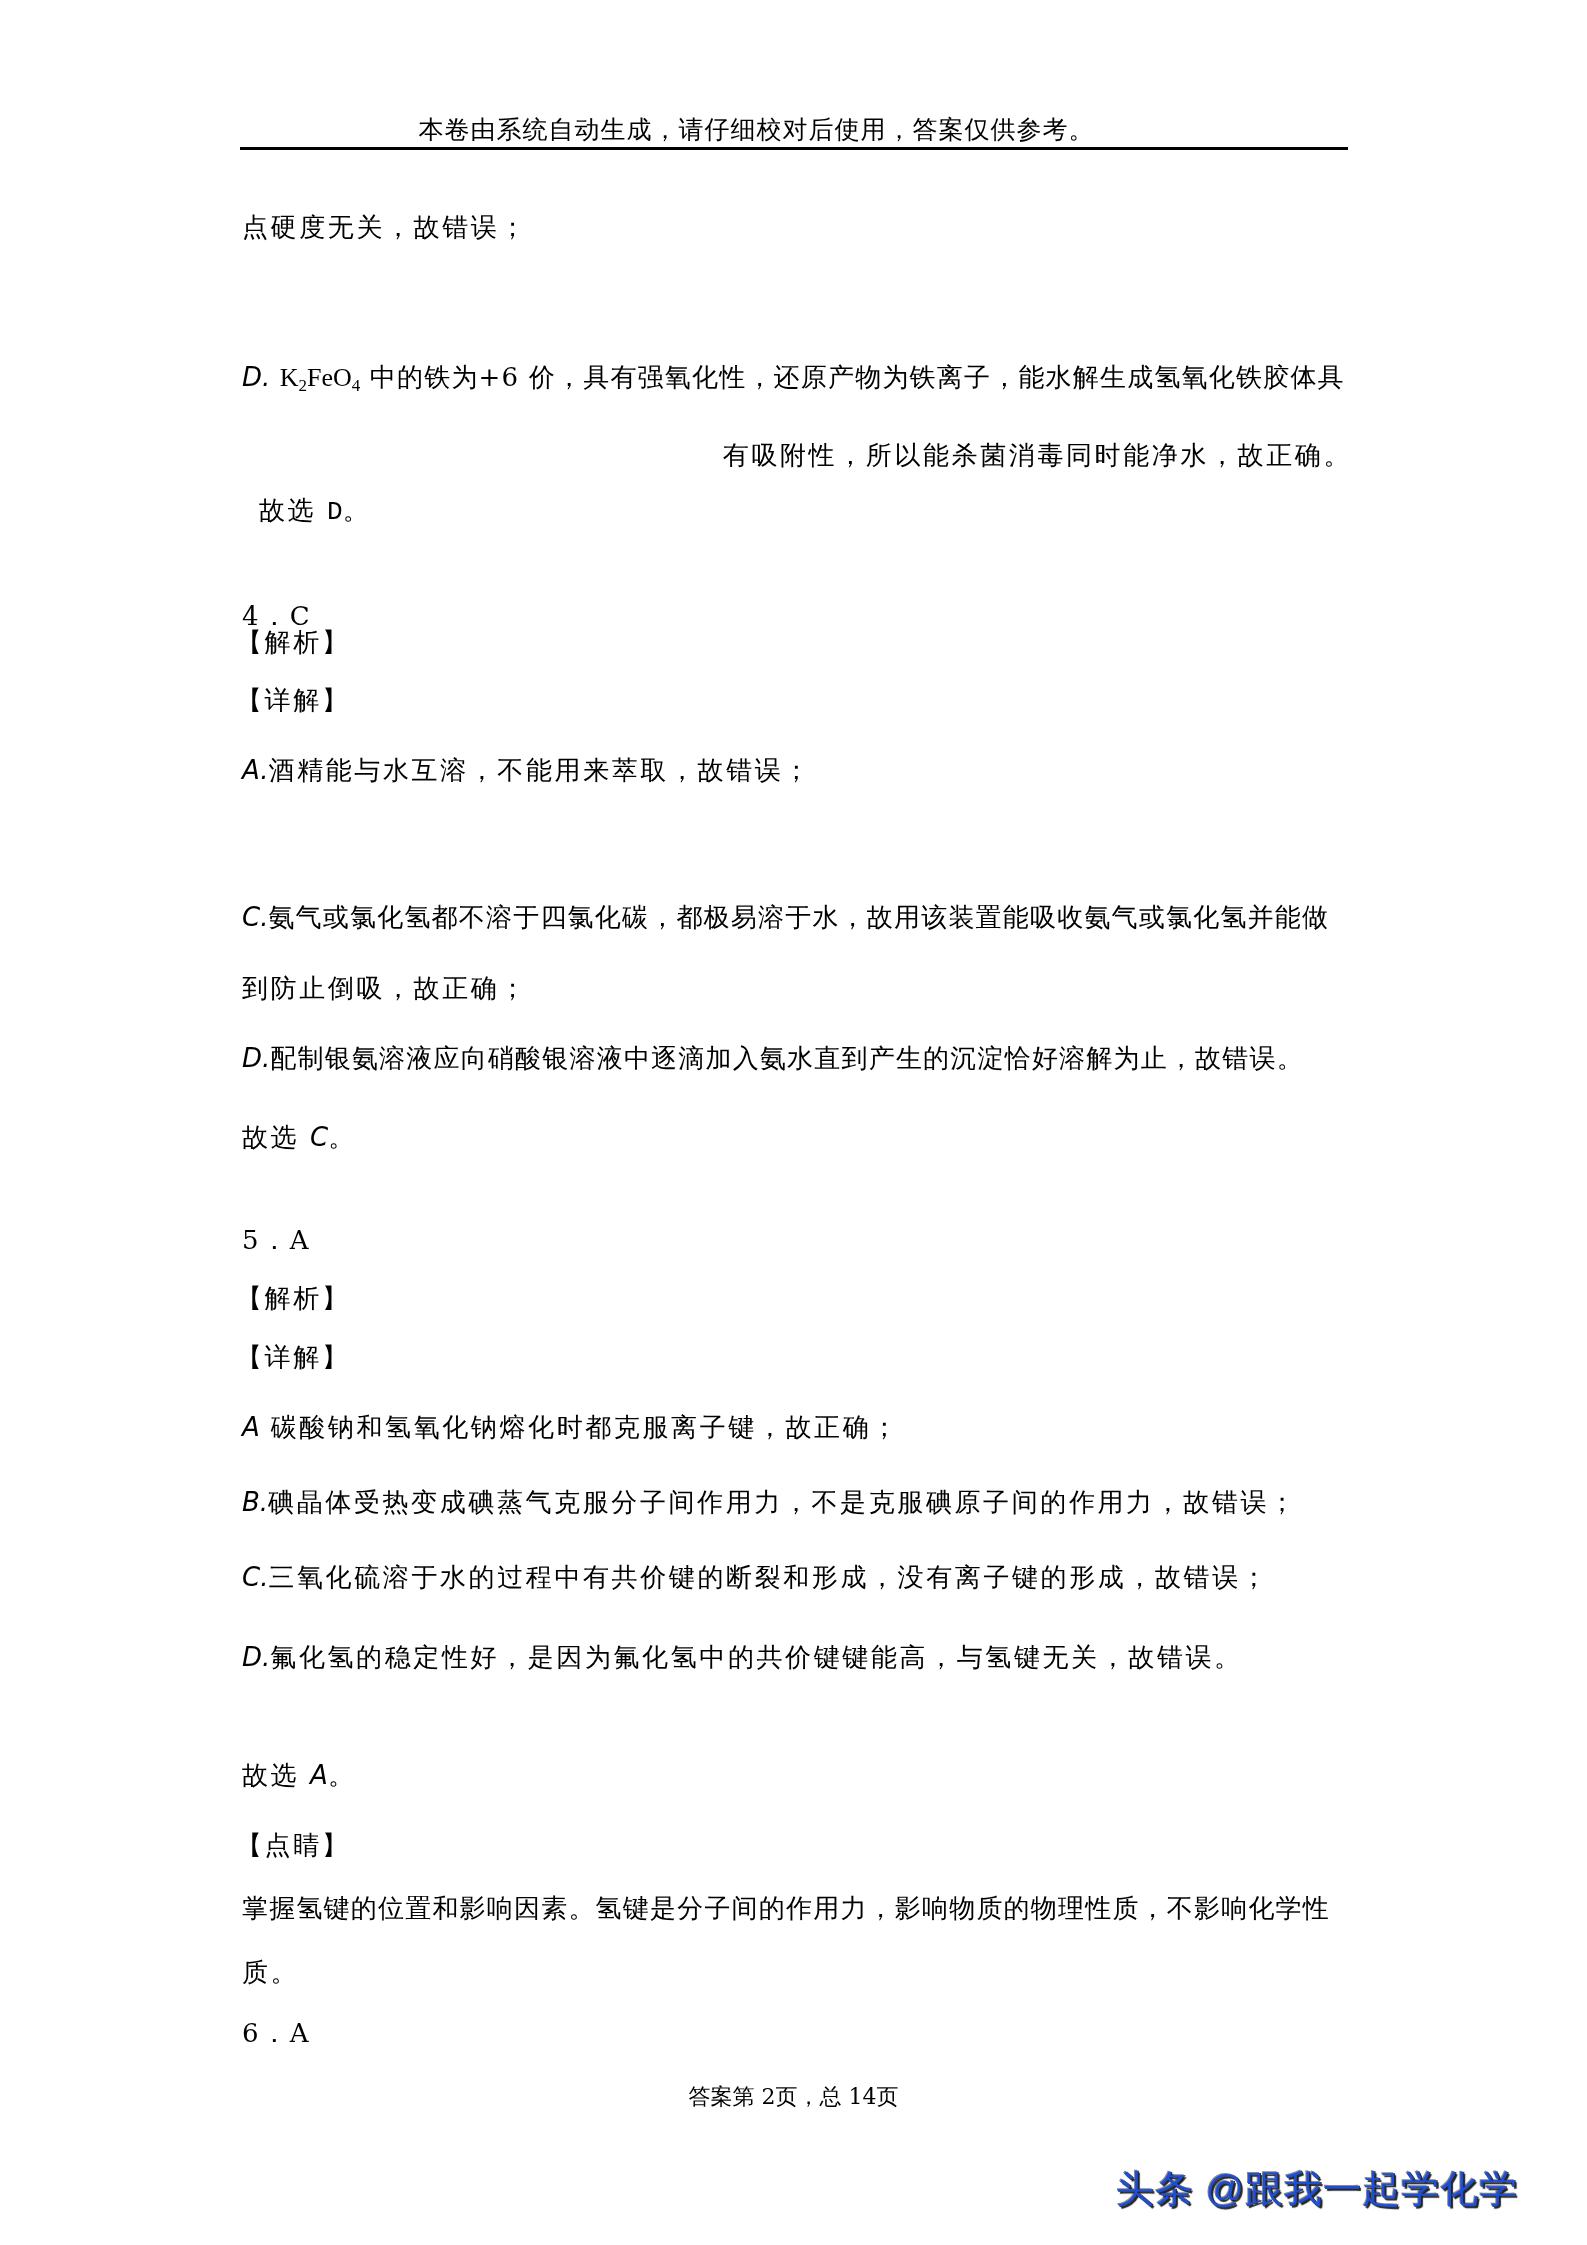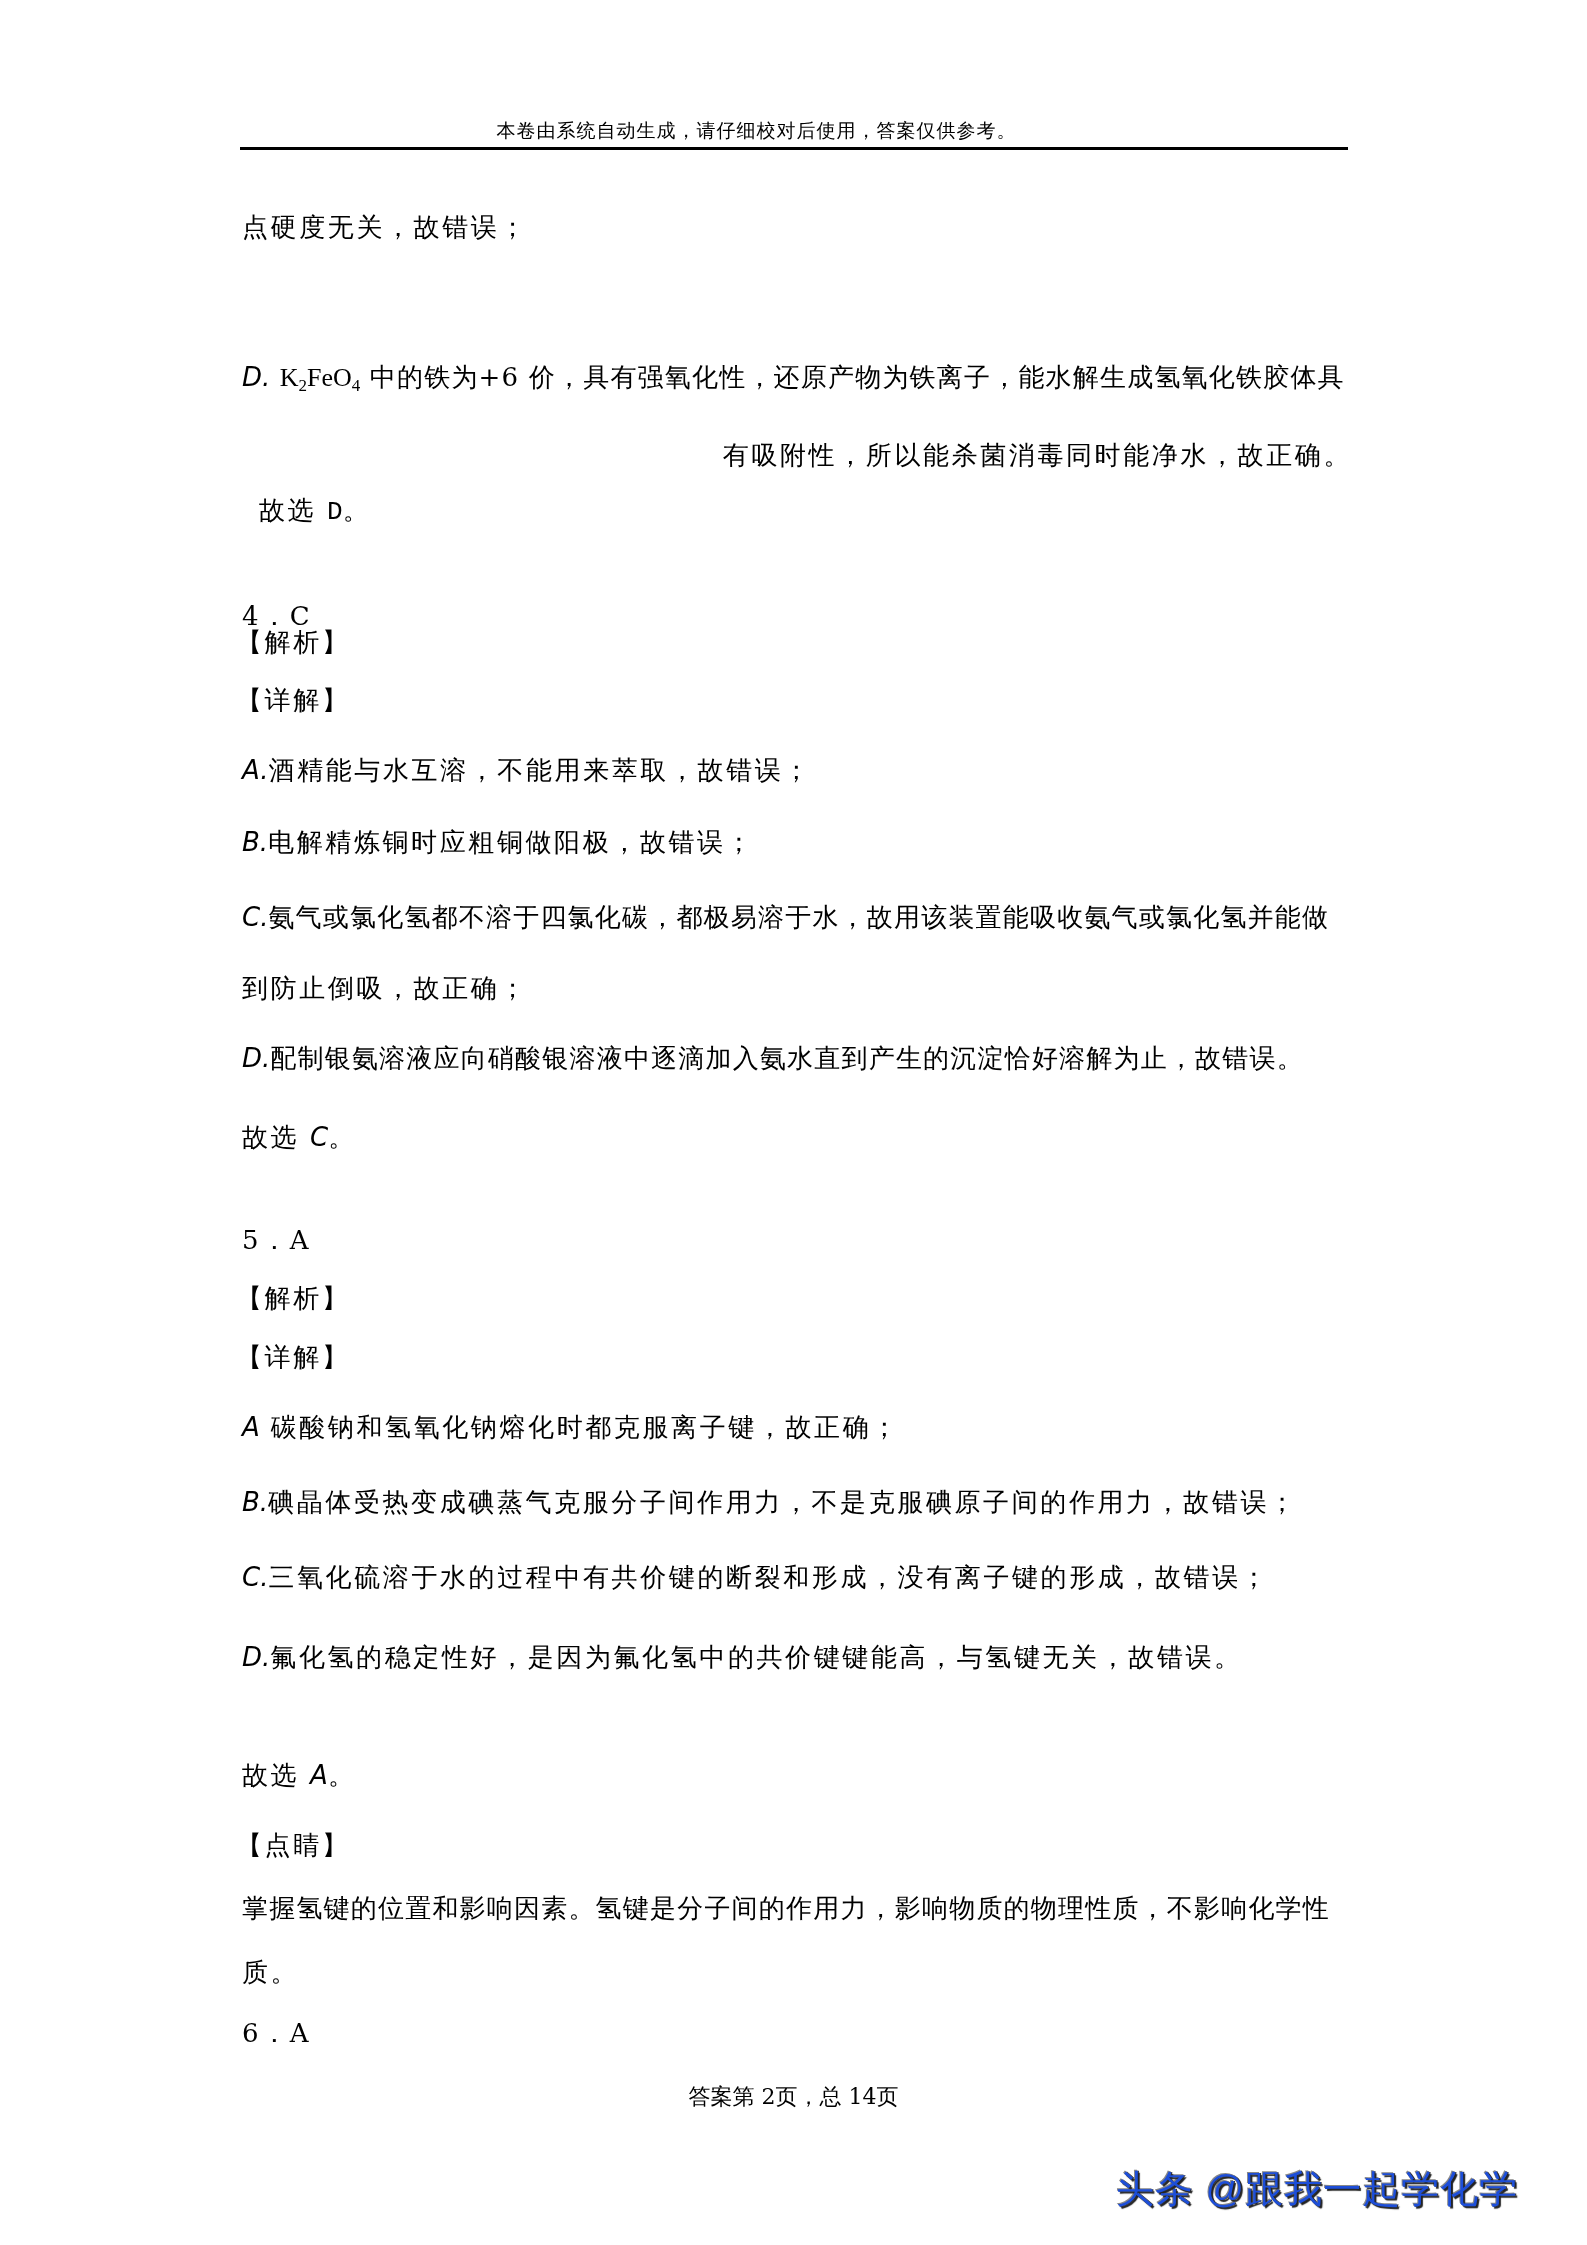--- a/index.html
+++ b/index.html
@@ -21,21 +21,21 @@
     width: 1587px;
     height: 2245px;
     background: #ffffff;
   }
   .header-text {
     position: absolute;
     left: 0;
     width: 1513px;
     top: 112px;
     text-align: center;
-    font-size: 19px;
+    font-size: 25px;
     line-height: 36px;
     letter-spacing: 1px;
     white-space: nowrap;
   }
   .header-rule {
     position: absolute;
     left: 240px;
     width: 1108px;
     top: 147px;
     height: 3px;
@@ -121,23 +121,20 @@
     <span>故选 </span><span class="mono-d">D</span><span>。</span>
   </div>
 
   <div class="line" style="top:560px;margin-top:36px;">4．C</div>
   <div class="line bracket" style="top:622px;">【解析】</div>
   <div class="line bracket" style="top:680px;">【详解】</div>
 
   <div class="line" style="top:750px;">
     <span class="opt">A.</span><span>酒精能与水互溶，不能用来萃取，故错误；</span>
   </div>
-  <div class="line" style="top:822px;">
-    <span class="opt">B.</span><span>电解精炼铜时应粗铜做阳极，故错误；</span>
-  </div>
   <div class="line tight" style="top:897px;">
     <span class="opt">C.</span><span>氨气或氯化氢都不溶于四氯化碳，都极易溶于水，故用该装置能吸收氨气或氯化氢并能做</span>
   </div>
   <div class="line" style="top:968px;">
     <span>到防止倒吸，故正确；</span>
   </div>
   <div class="line tight" style="top:1038px;">
     <span class="opt">D.</span><span>配制银氨溶液应向硝酸银溶液中逐滴加入氨水直到产生的沉淀恰好溶解为止，故错误。</span>
   </div>
   <div class="line" style="top:1117px;">

